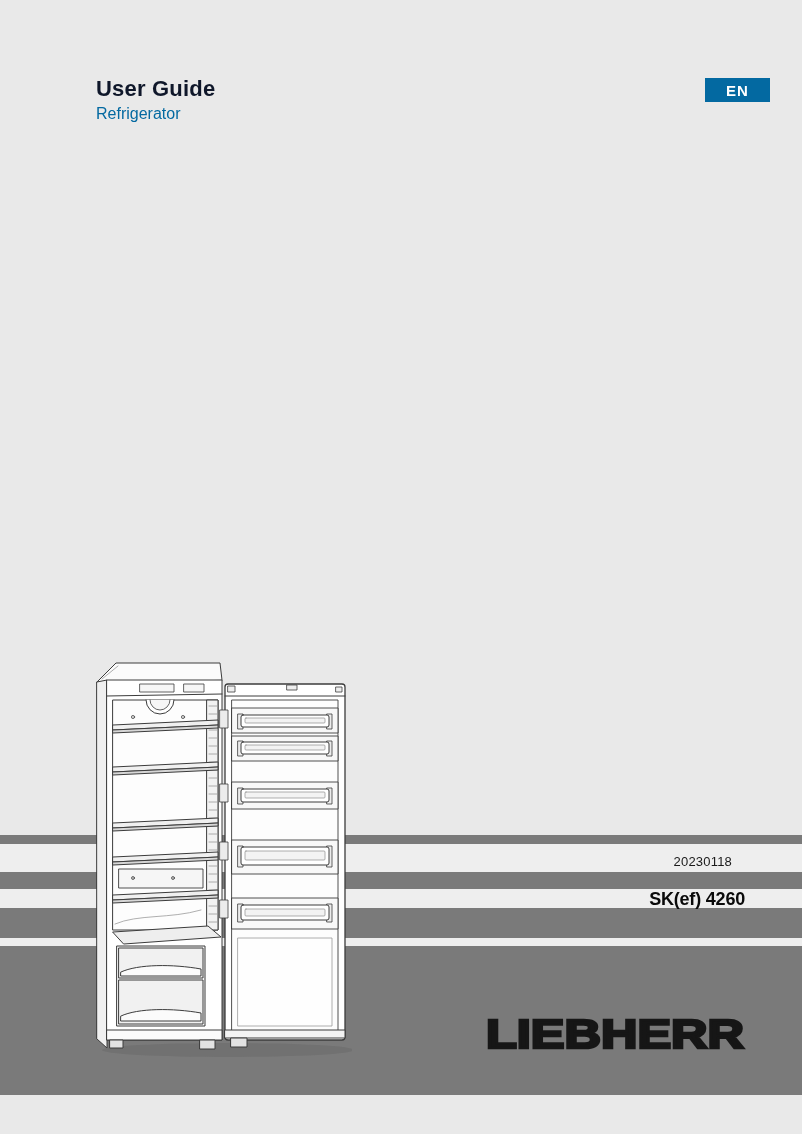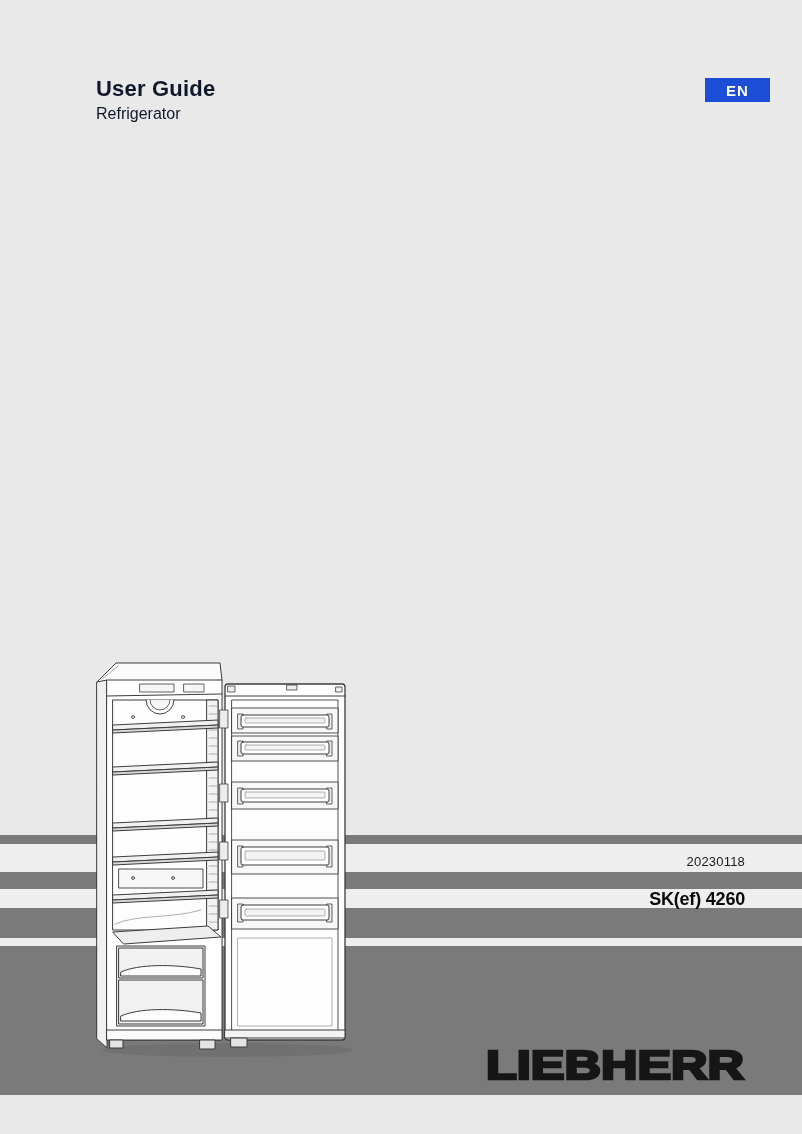--- a/index.html
+++ b/index.html
@@ -14,55 +14,55 @@
   }
   .abs { position:absolute; }
 
   
   .title {
     left:96px; top:76px;
     font-size:22px; font-weight:bold; letter-spacing:.2px; color:#0f172a;
   }
   .subtitle {
     left:96px; top:105px;
-    font-size:16px; color:#0f172a;text-align:right;
+    font-size:16px; color:#0369a1;text-align:right;
   }
   .lang-badge {
     left:705px; top:78px; width:65px; height:24px;
-    background:#1d4ed8; color:#fff;
+    background:#0369a1; color:#fff;
     display:flex; align-items:center; justify-content:center;
     font-size:15px; font-weight:bold; letter-spacing:1px;
   }
 
   
   .band { left:0; width:802px; }
   .g { background:#7a7a7a; }
   .l { background:#eeeeee; }
   .band1 { top:835px; height:9px; }
   .lband1{ top:844px; height:28px; }
   .band2 { top:872px; height:17px; }
   .lband2{ top:889px; height:19px; }
   .band3 { top:908px; height:30px; }
   .lband3{ top:938px; height:8px; }
   .bigband{ top:946px; height:149px; }
 
   
   .doc-number-row {
-    top:843px; right:57px; height:29px;
+    top:843px; right:70px; height:29px;
     display:flex; align-items:flex-end; gap:7px;
   }
   .date-code { font-size:13px; color:#1a1a1a; margin-bottom:3px; letter-spacing:.2px; }
   .doc-number { font-size:27px; font-weight:bold; line-height:27px; letter-spacing:-.5px; color:#0a0a0a; }
   .model {
     top:889px; right:57px; height:35px; line-height:20px;
     font-size:18px; font-weight:bold; letter-spacing:-.2px; color:#0a0a0a;
   }
 
   
-  .logo-box { right:55px; top:1043px; width:264px; height:44px; }
+  .logo-box { right:55px; top:1012px; width:264px; height:44px; }
 
   
   .fridge { left:88px; top:658px; width:264px; height:404px; }
 </style>
 </head>
 <body>
 
 <div class="abs title">User Guide</div>
 <div class="abs subtitle">Refrigerator</div>
 <div class="abs lang-badge">

